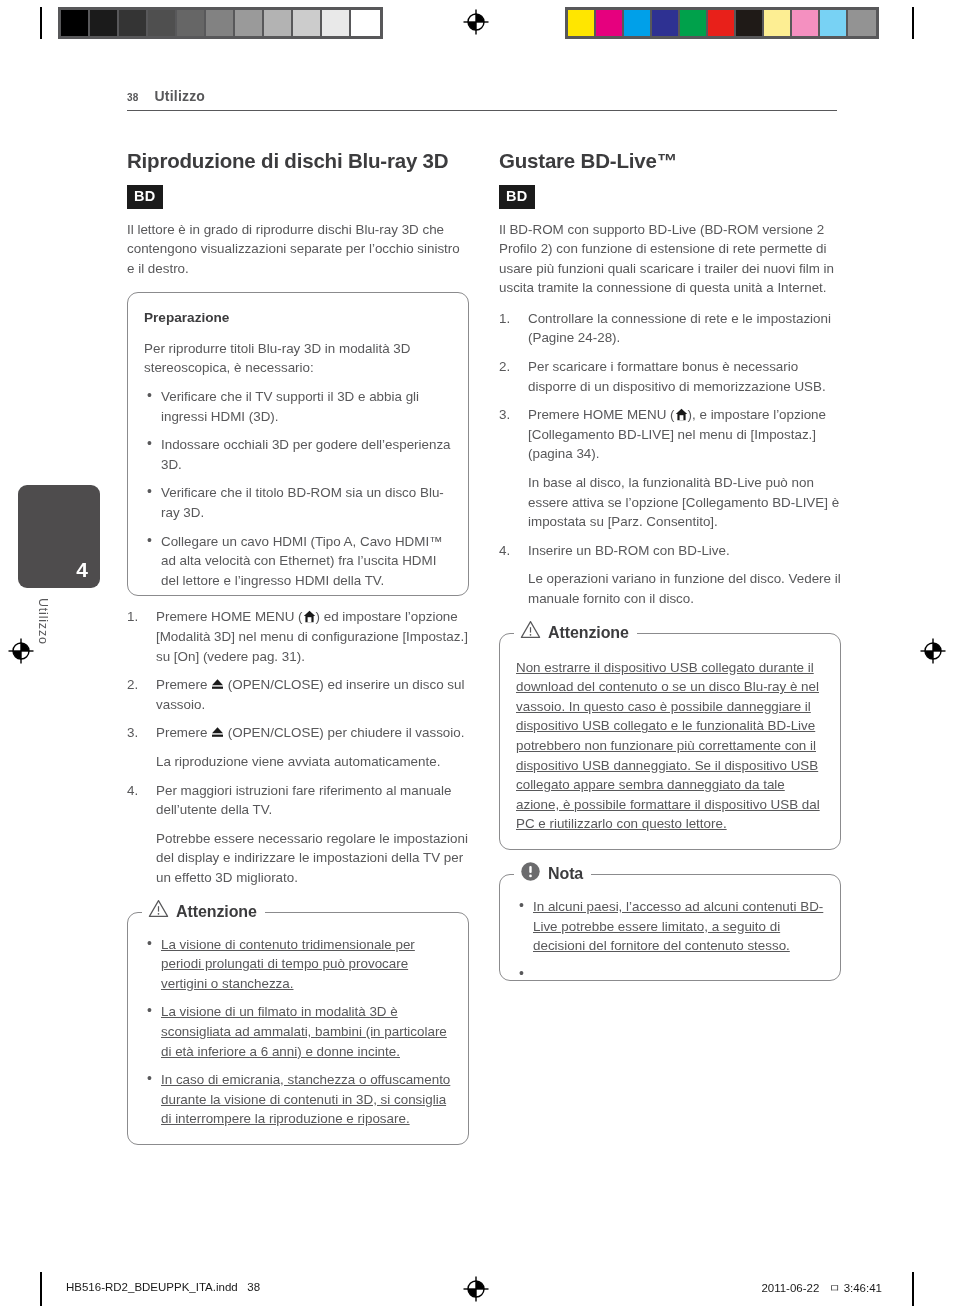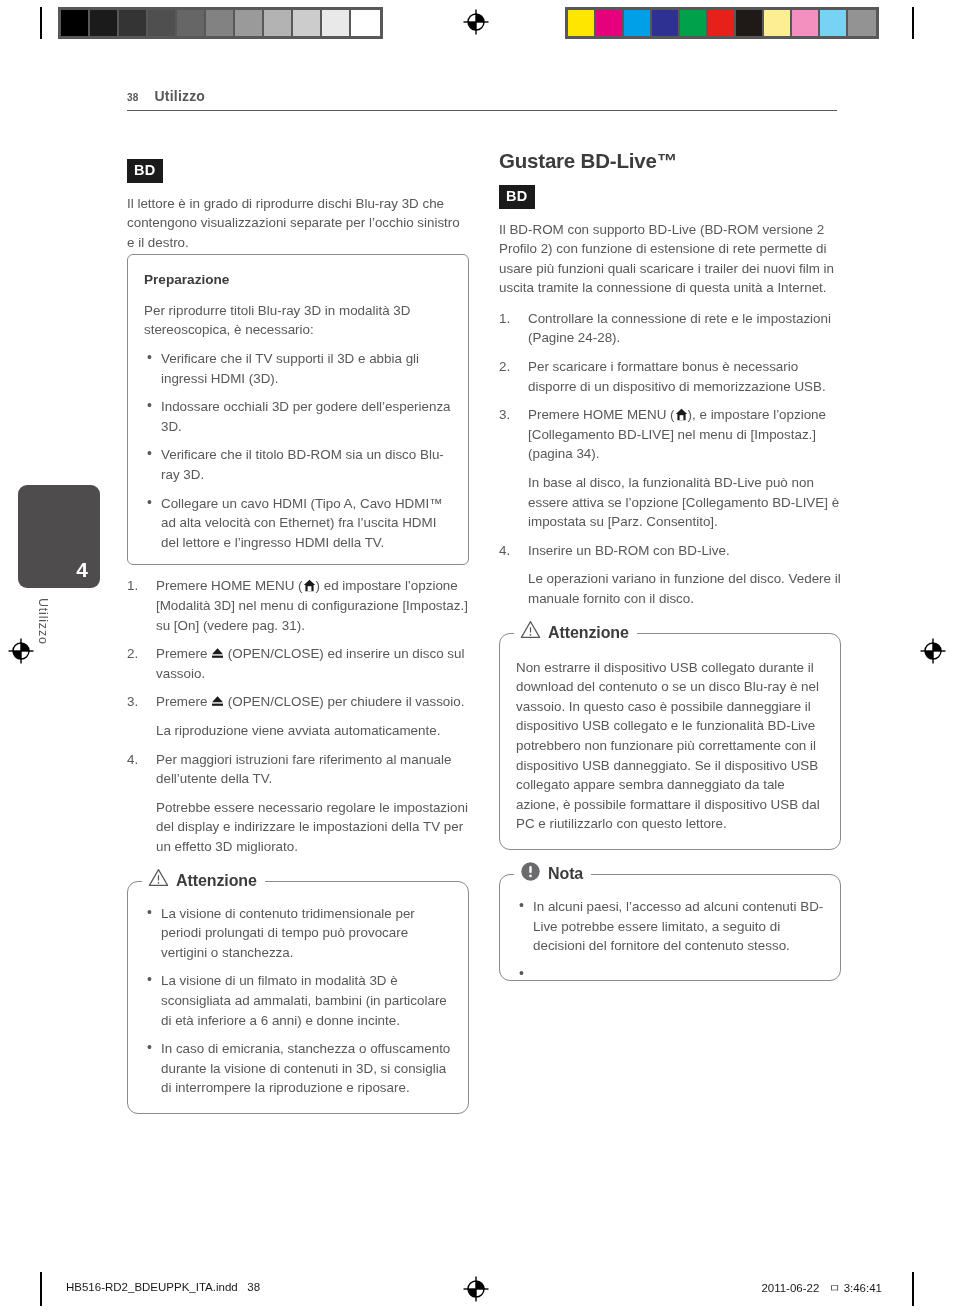--- a/index.html
+++ b/index.html
@@ -189,40 +189,41 @@
     position: absolute;
     left: 3px;
     top: -1px;
     font-size: 14px;
     line-height: 19.6px;
   }
 
   
   .box {
     border: 1.3px solid #8b8b8d;
-    border-radius: 6px;
-    padding: 15px 16px 12px 16px;
-    margin-top: 2px;
+    border-radius: 11px;
+    padding: 15px 16px 5px 16px;
+    margin-top: 14px;
     position: relative;
   }
   .box .box-title {
     font-weight: bold;
     color: #3c3c3e;
     font-size: 13.6px;
     margin: 0 0 8px 0;
   }
   .box p.body:first-of-type { margin-top: 0; }
 
   
   .lbox {
     position: relative;
     margin-top: 24px;
     padding: 20px 16px 15px 16px;
     border: 1.3px solid #8b8b8d;
     border-radius: 11px;
+    text-decoration: underline;
   }
   .lbox > .lbox-head {
     position: absolute;
     top: -13px;
     left: 14px;
     background: #ffffff;
     padding: 0 8px 0 6px;
     display: flex;
     align-items: center;
     gap: 7px;
@@ -334,20 +335,21 @@
     <div class="head-rule"></div>
   </div>
 
   <div class="side-tab">
     <span class="side-tab-num">4</span>
   </div>
   <div class="side-tab-label">Utilizzo</div>
 
   <div class="col col-left">
 
+    <h1 class="sect">Riproduzione di dischi Blu-ray 3D</h1>
 
     <div><span class="bd-badge">BD</span></div>
 
     <p class="body">Il lettore è in grado di riprodurre dischi Blu-ray 3D che contengono visualizzazioni separate per l’occhio sinistro e il destro.</p>
 
     <div class="box">
       <p class="box-title">Preparazione</p>
       <p class="body">Per riprodurre titoli Blu-ray 3D in modalità 3D stereoscopica, è necessario:</p>
       <ul class="bul">
         <li><span class="dot">•</span><span>Verificare che il TV supporti il 3D e abbia gli ingressi HDMI (3D).</span></li>

